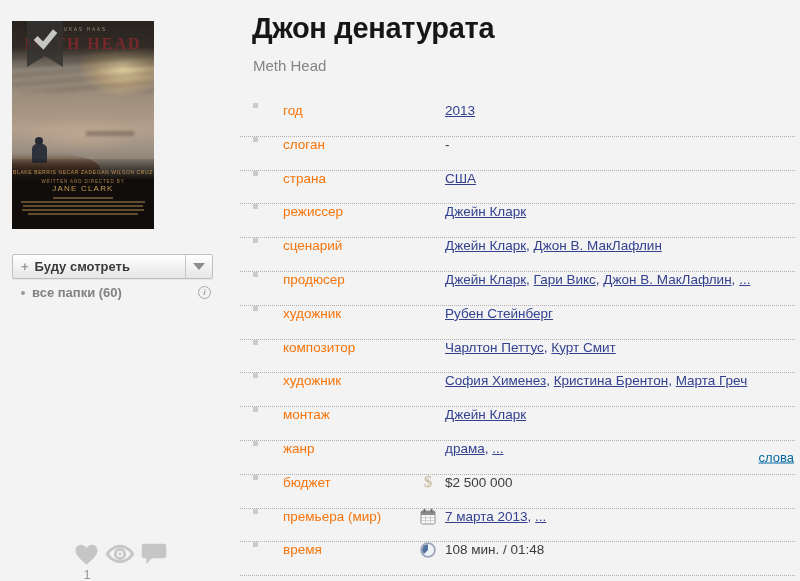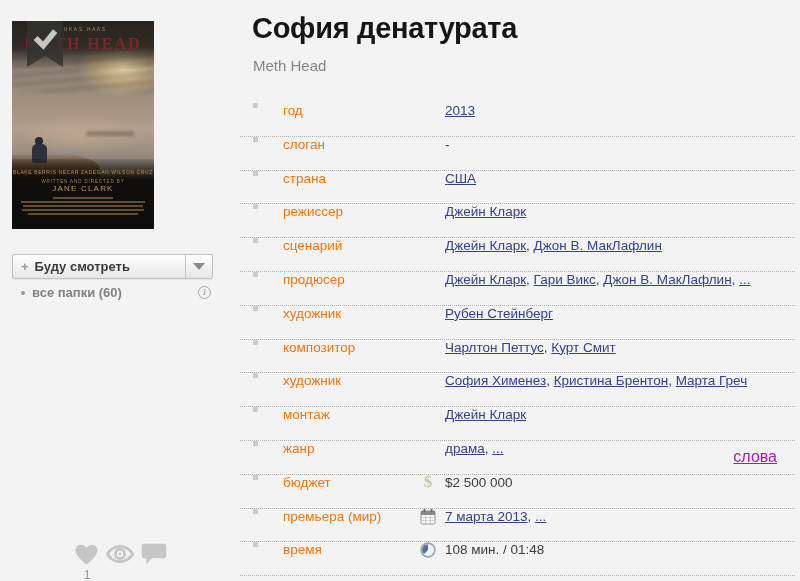--- a/index.html
+++ b/index.html
@@ -79,22 +79,22 @@
     border-bottom:1px dotted #b0b0b0;position:relative;}
   .row-bullet{width:5px;height:5px;background:#cbcbcb;margin-left:13px;flex:none;}
   .row-label{width:162px;margin-left:25px;font-size:13.5px;color:#f7740a;flex:none;}
   .row-value{font-size:13.5px;color:#3c3c3c;position:relative;display:flex;align-items:center;white-space:pre;}
   .val-link{color:#33418f;text-decoration:underline;cursor:pointer;}
   .val-sep{color:#33418f;}
   .val-text{color:#3c3c3c;}
   .row-icon-slot{position:absolute;left:-27px;top:50%;transform:translateY(-50%);
     width:20px;height:20px;display:none;align-items:center;justify-content:center;}
   .dollar-glyph{font-family:"Liberation Serif",serif;font-weight:bold;font-size:17px;color:#cdc3ac;}
-  .row-right-link{position:absolute;right:18px;top:50%;transform:translateY(-50%);display:none;
-    font-size:16px;color:#a21caf;text-decoration:underline;cursor:pointer;}
+  .row-right-link{position:absolute;right:1px;top:50%;transform:translateY(-50%);display:none;
+    font-size:13px;color:#0369a1;text-decoration:underline;cursor:pointer;}
 </style>
 </head>
 <body>
 
 <div id="app">
 
   <div class="poster">
     <div class="photo">
       <div class="cloud"></div>
       <div class="skyline"></div>
@@ -149,21 +149,21 @@
       <path d="M16 2.2 C8.5 2.2 3 8 1.4 11 C3 14 8.5 19.8 16 19.8 C23.5 19.8 29 14 30.6 11 C29 8 23.5 2.2 16 2.2 Z" fill="none" stroke="#c6c6c6" stroke-width="3.4"></path>
       <circle cx="16" cy="11" r="5.4" fill="none" stroke="#c6c6c6" stroke-width="3.2"></circle>
       <circle cx="16" cy="11" r="1.7" fill="#c6c6c6"></circle>
     </svg>
     <svg width="26" height="22" viewBox="0 0 30 26">
       <path d="M3 1 h24 a2.5 2.5 0 0 1 2.5 2.5 v12 a2.5 2.5 0 0 1 -2.5 2.5 h-14.5 l-6.5 7 v-7 h-3 a2.5 2.5 0 0 1 -2.5 -2.5 v-12 a2.5 2.5 0 0 1 2.5 -2.5 z" fill="#c6c6c6"></path>
     </svg>
   </div>
   <div class="like-count">1</div>
 
-  <div class="page-title">София денатурата</div>
+  <div class="page-title">Джон денатурата</div>
   <div class="page-subtitle">Meth Head</div>
 
   <div class="info-table" id="info-table">
       <div class="info-row">
       <span class="row-bullet"></span>
       <span class="row-label">год</span>
       <span class="row-value">
         
       <span class="val-link">2013</span></span>
 

